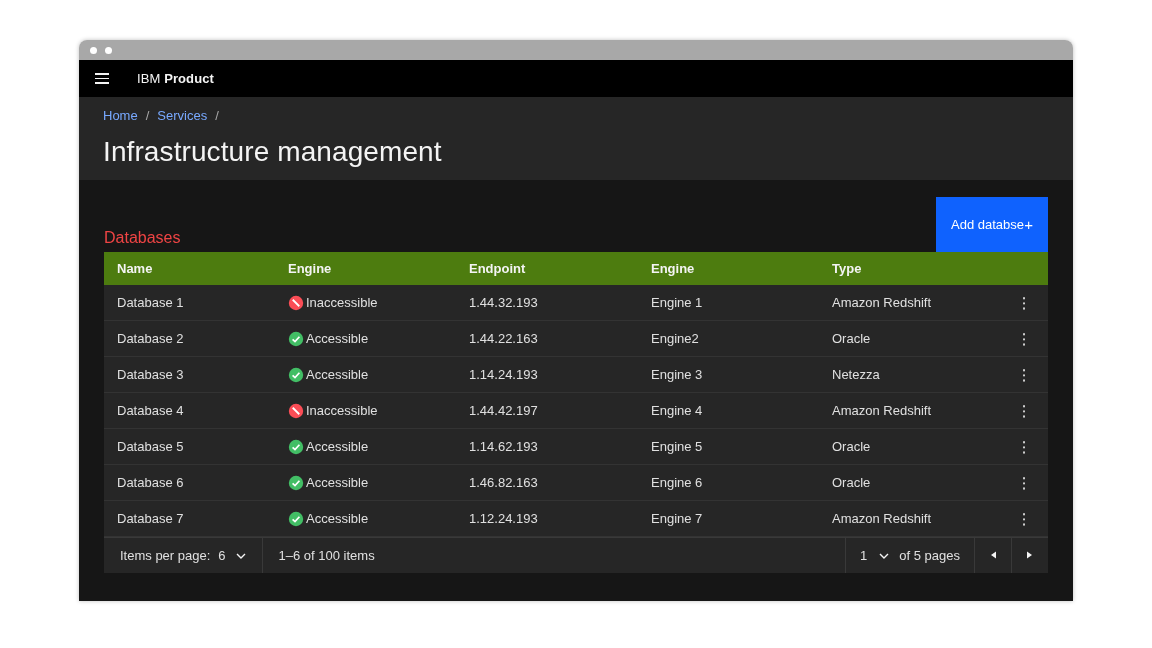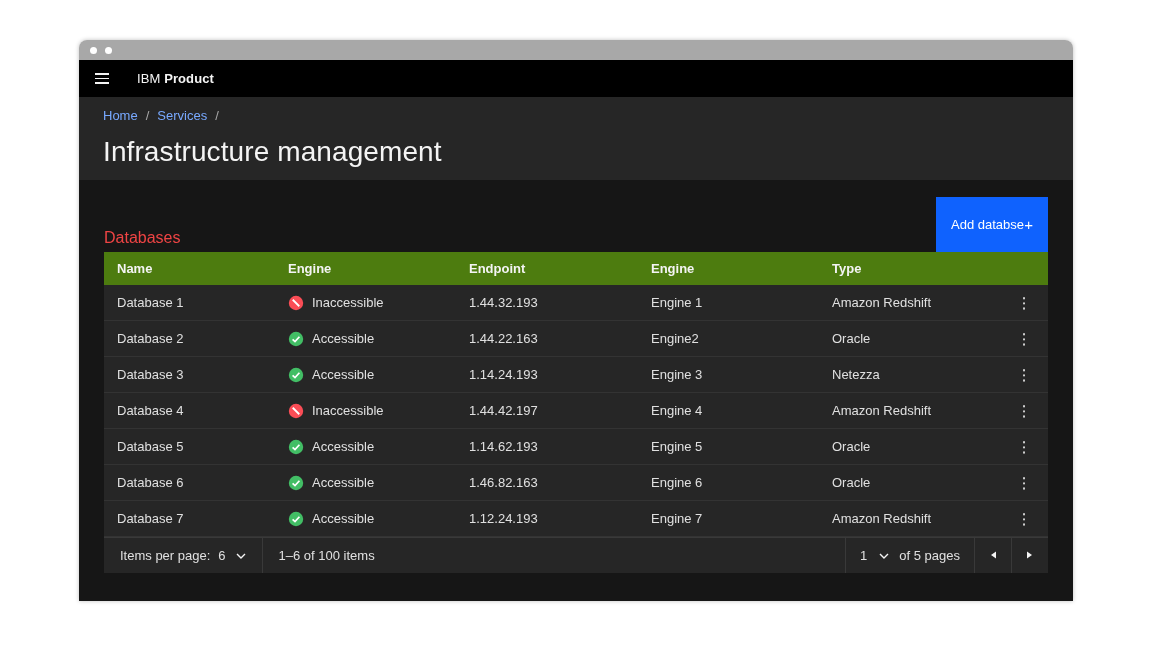--- a/index.html
+++ b/index.html
@@ -46,21 +46,21 @@
   
   .table { width: 100%; }
   .thead { display: grid; grid-template-columns: 171px 181px 182px 181px 1fr 48px;
     background: #4d7c0f; height: 33px; align-items: center; }
   .thead .th { color: #f4f4f4; font-size: 13px; font-weight: 700; padding-left: 13px; }
   .trow { display: grid; grid-template-columns: 171px 181px 182px 181px 1fr 48px;
     background: #262626; height: 36px; align-items: center;
     border-bottom: 1px solid #333333; }
   .td { color: #e0e0e0; font-size: 13px; padding-left: 13px; display: flex;
     align-items: center; }
-  .td.status { gap: 8px; }
+  .td.status { gap: 2px; }
   .sicon { width: 16px; height: 16px; display: inline-flex; flex: 0 0 auto; }
   .td.menu { justify-content: center; padding-left: 0; }
   .overflow { background: none; border: none; color: #f4f4f4; font-size: 15px;
     cursor: pointer; width: 32px; height: 32px; line-height: 32px; padding: 0; }
 
   
   .pagination { height: 36px; background: #262626; border-top: 1px solid #393939;
     display: flex; align-items: stretch; font-size: 13px; color: #e0e0e0; }
   .pg-left { display: flex; align-items: center; flex: 1 1 auto; }
   .pg-item { display: flex; align-items: center; gap: 8px; padding: 0 16px; height: 100%; }

